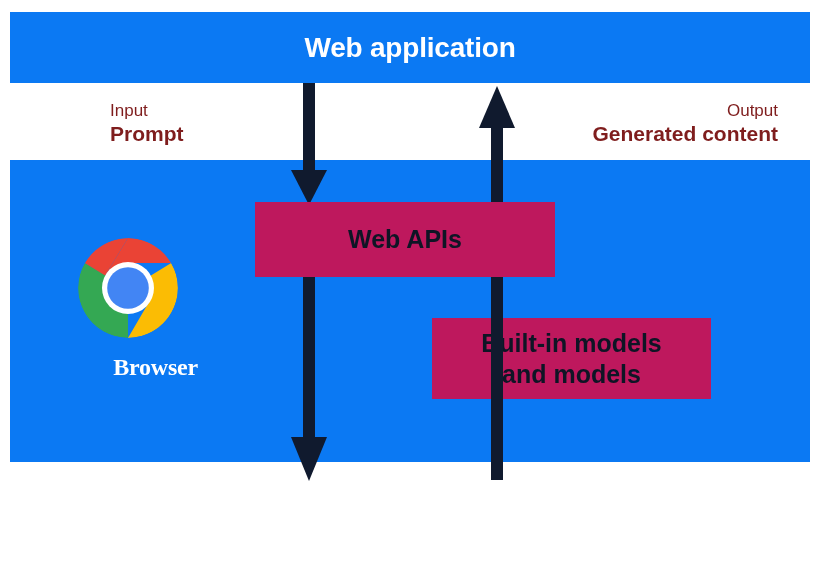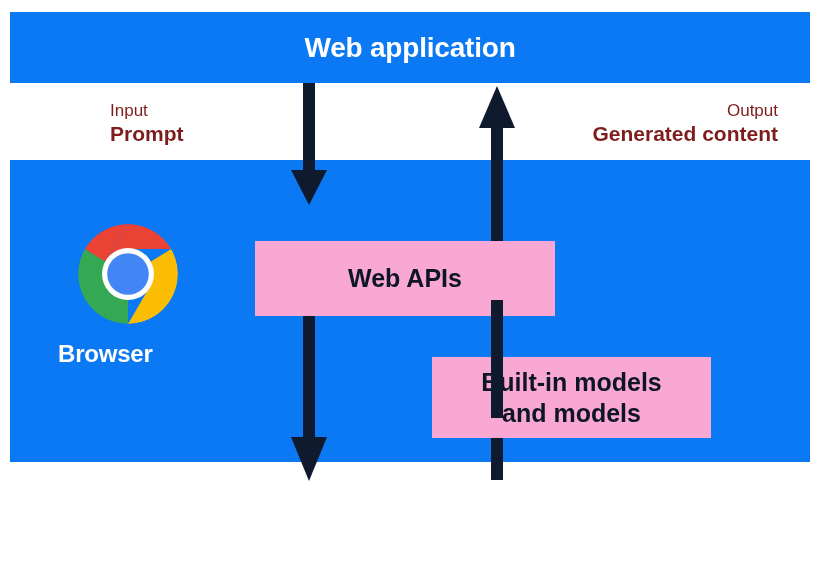--- a/index.html
+++ b/index.html
@@ -66,30 +66,29 @@
     left: 0;
     top: 0;
     width: 820px;
     height: 566px;
     pointer-events: none;
   }
 
   
   .api-box {
     position: absolute;
-    background: #f9a8d4;
+    background: #be185d;
     display: flex;
     align-items: center;
     justify-content: center;
     text-align: center;
     color: #0e1525;
     font-weight: bold;
     line-height: 1.22;
     box-sizing: border-box;
-    margin-top: 39px;
   }
   #web-apis-box {
     left: 255px;
     top: 202px;
     width: 300px;
     height: 75px;
     font-size: 25px;
   }
   #builtin-models-box {
     left: 432px;
@@ -124,23 +123,24 @@
   #output-label {
     right: 42px;
     top: 100px;
     text-align: right;
   }
 
   
   #browser-group {
     position: absolute;
     left: 58px;
-    top: 222px;
+    top: 236px;
     width: 140px;
-    text-align: left;
+    text-align: right;
+    font-family: Liberation Serif, serif;
   }
   #chrome-logo {
     display: block;
     margin: 0 auto;
     width: 104px;
     height: 104px;
   }
   #browser-label {
     margin-top: 14px;
     color: #ffffff;

